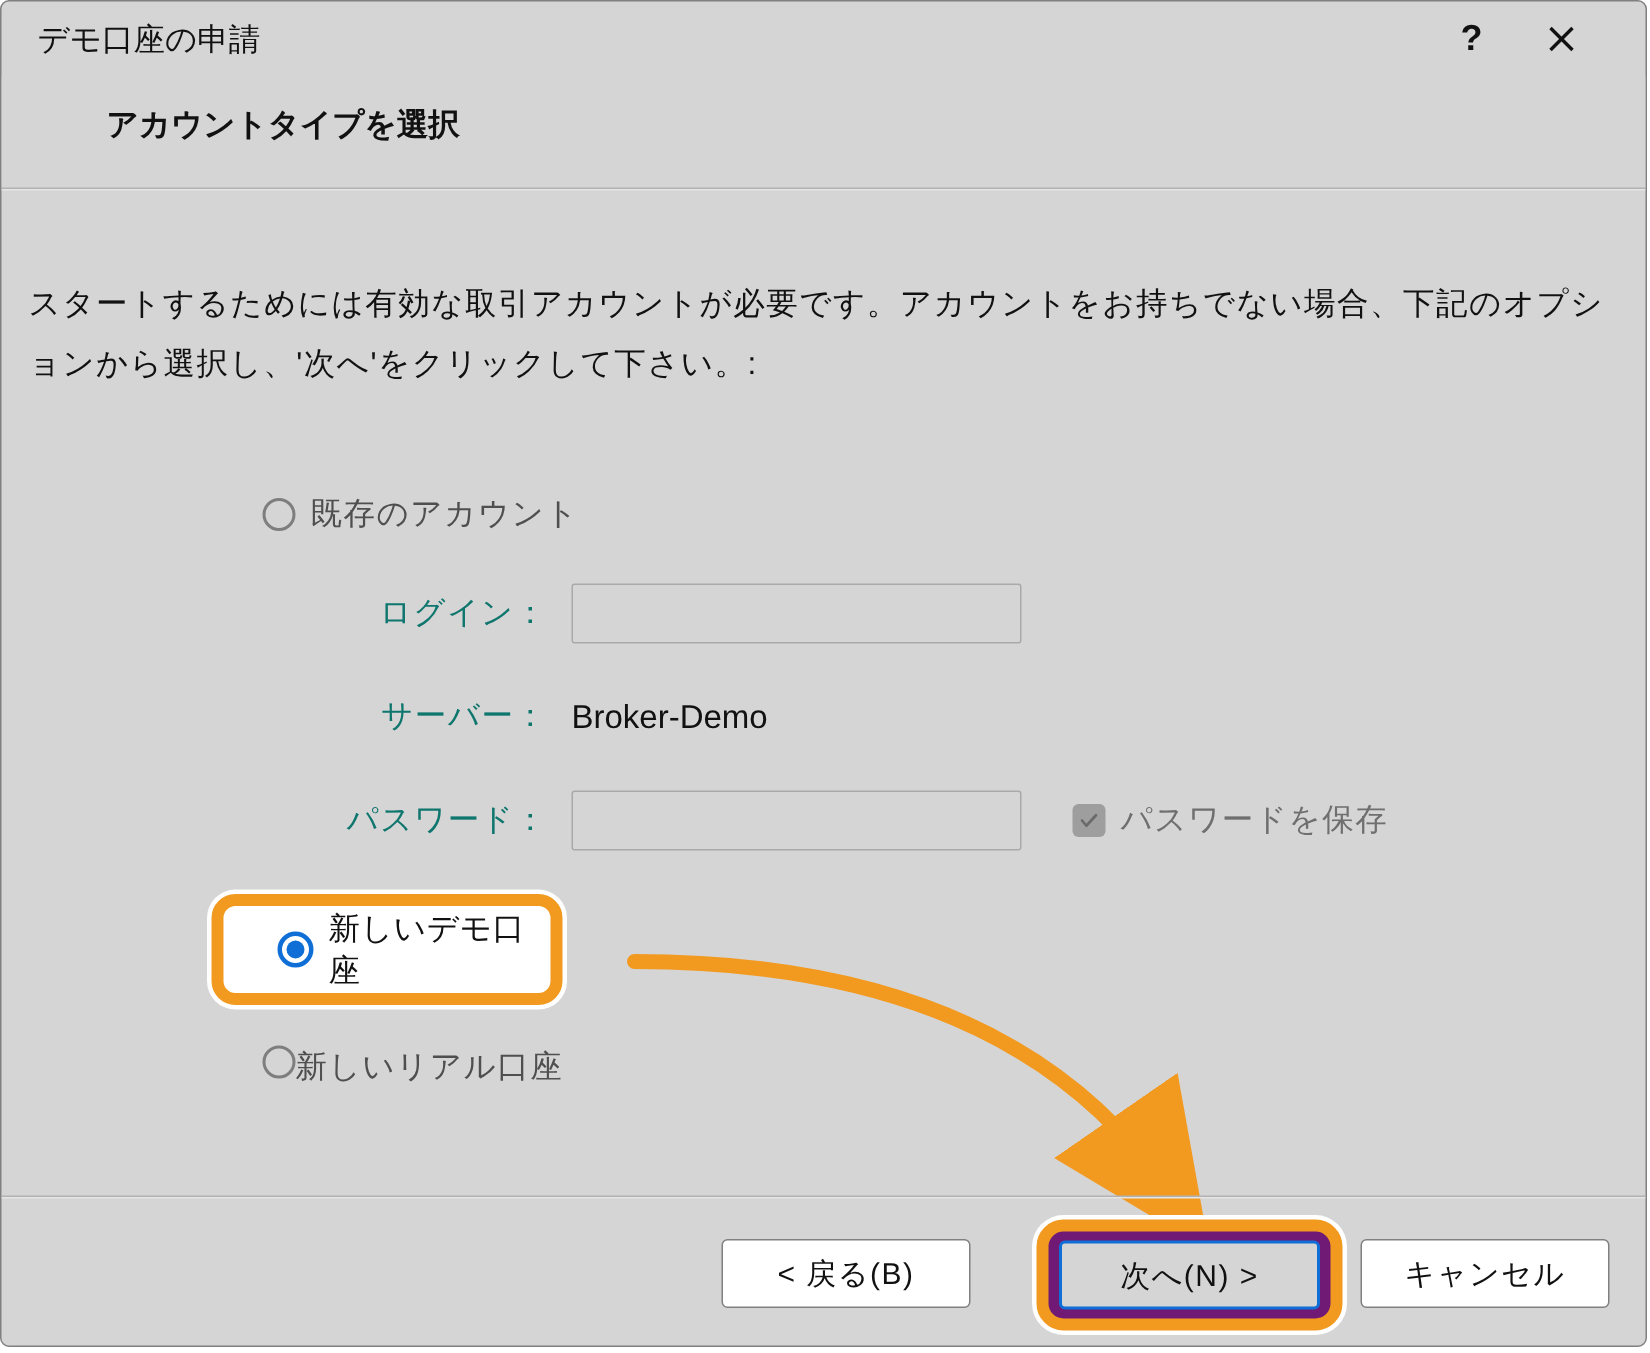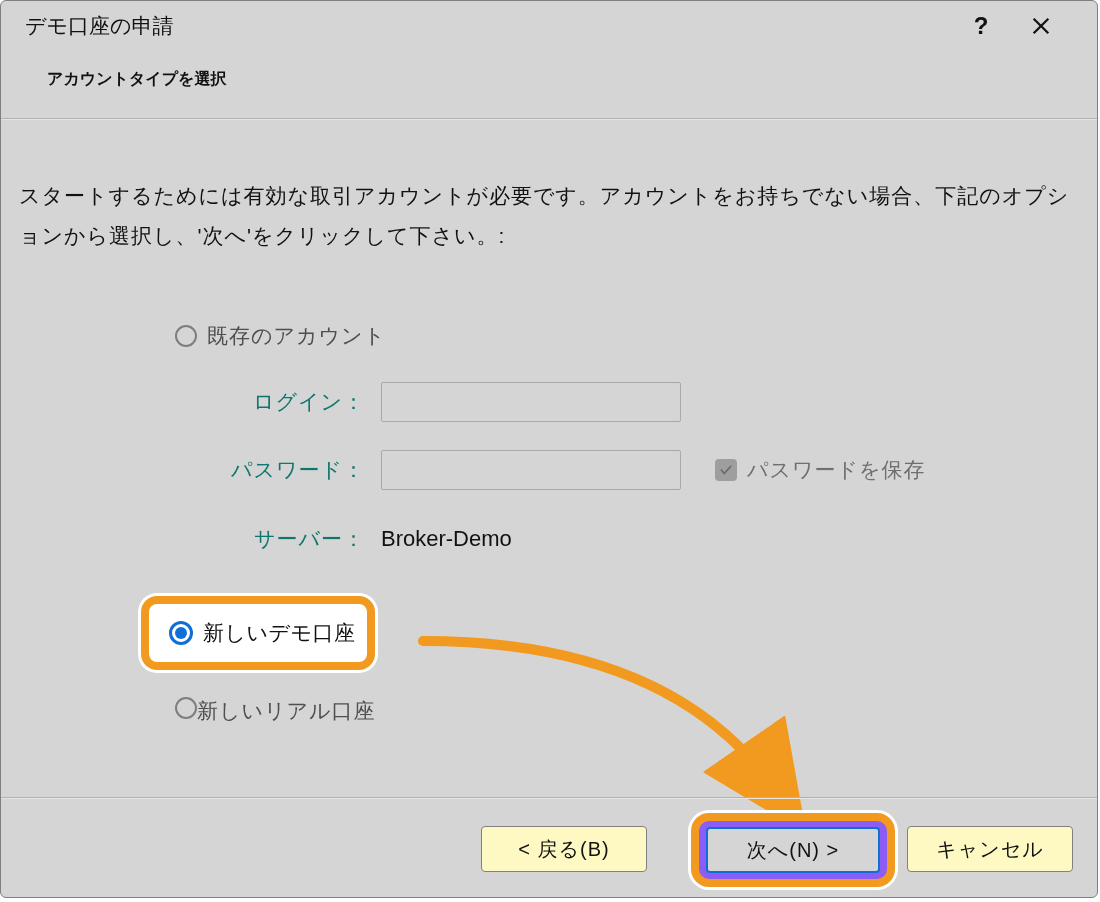--- a/index.html
+++ b/index.html
@@ -37,23 +37,24 @@
       color: #111;
     }
     .titlebar-icon.close svg { width: 22px; height: 22px; }
     .titlebar-icon.help { font-weight: bold; font-size: 24px; margin-right: 16px; }
 
     .header-block {
       padding: 18px 24px 28px 46px;
       background: #d5d5d5;
     }
     .header-title {
-      font-size: 16px;
+      font-size: 21px;
       font-weight: 600;
       color: #111;
+      margin-left: 24px;
     }
     .header-sub {
       font-size: 21px;
       color: #111;
       margin-left: 30px;
       margin-top: 2px;
       letter-spacing: 0.5px;
     }
     .sep {
       height: 0;
@@ -148,21 +149,21 @@
       position: absolute;
       left: 140px;
       top: 595px;
       width: 234px;
       height: 74px;
       border: 8px solid #f29a1f;
       border-radius: 16px;
       background: #fff;
       display: flex;
       align-items: center;
-      padding-left: 20px;
+      padding-left: 36px;
       gap: 10px;
       box-shadow: 0 0 0 3px #fff;
     }
     .highlight-radio .radio-outer {
       border: 3px solid #0f6fd7;
       width: 24px; height: 24px;
     }
     .highlight-radio .radio-inner {
       width: 12px; height: 12px;
     }
@@ -198,21 +199,21 @@
       height: 100px;
       display: flex;
       align-items: center;
       justify-content: flex-end;
       padding-right: 24px;
       gap: 28px;
     }
     .btn {
       min-width: 166px;
       height: 46px;
-      background: #fef9c3;
+      background: #ffffff;
       border: 1px solid #808080;
       border-radius: 4px;
       font-size: 20px;
       color: #111;
       display: flex;
       align-items: center;
       justify-content: center;
       letter-spacing: 1px;
     }
     .btn.primary {
@@ -222,21 +223,21 @@
     }
 
     .highlight-next {
       position: absolute;
       top: 812px;
       left: 690px;
       width: 204px;
       height: 74px;
       border: 8px solid #f29a1f;
       border-radius: 18px;
-      background: #8b5cf6;
+      background: #701a75;
       display: flex;
       align-items: center;
       justify-content: center;
       box-shadow: 0 0 0 3px #fff;
     }
     .arrow-svg {
       position: absolute;
       left: 412px;
       top: 620px;
       width: 400px;
@@ -270,39 +271,39 @@
 
     <div class="form-area">
       <div class="radio-row">
         <div class="radio-outer"></div>
         <span class="radio-label">既存のアカウント</span>
       </div>
 
       <div class="field-row">
         <div class="field-label">ログイン：</div>
         <div class="text-input"></div>
+      </div>
+
+      <div class="field-row">
+        <div class="field-label">サーバー：</div>
+        <div class="server-value">Broker-Demo</div>
       </div>
 
       <div class="field-row">
         <div class="field-label">パスワード：</div>
         <div class="text-input"></div>
         <div class="chk-wrap">
           <div class="chkbox">
             <svg viewBox="0 0 24 24" fill="none" stroke-width="3" stroke-linecap="round" stroke-linejoin="round">
                 <polyline points="4 12 9 18 20 6"></polyline>
               </svg>
           </div>
           <span class="chk-label">パスワードを保存</span>
         </div>
       </div>
-
-      <div class="field-row">
-        <div class="field-label">サーバー：</div>
-        <div class="server-value">Broker-Demo</div>
-      </div>
     </div>
   </div>
 
   <div class="highlight-radio">
     <div class="radio-outer">
         <div class="radio-inner"></div>
       </div>
     <span class="radio-label">新しいデモ口座</span>
   </div>
 

